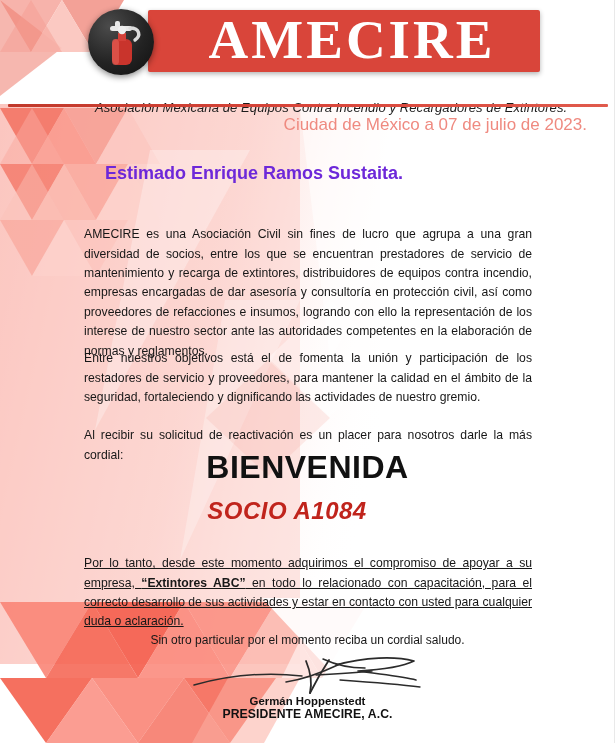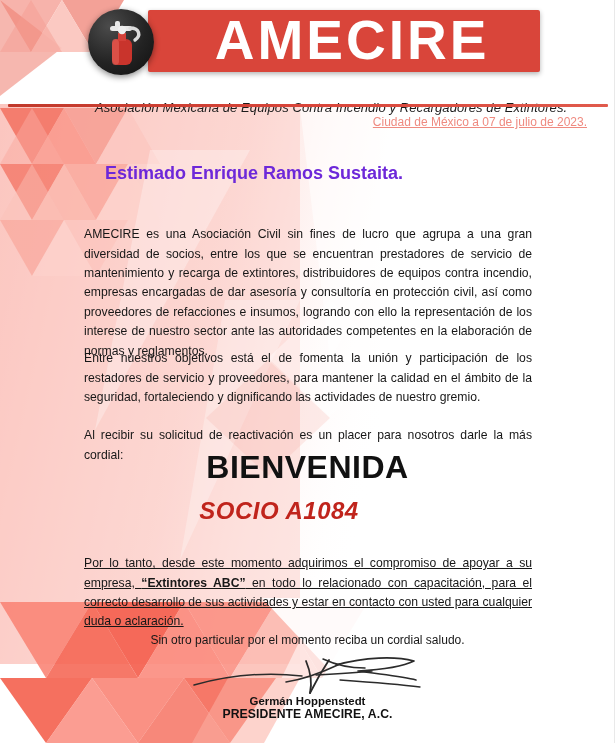--- a/index.html
+++ b/index.html
@@ -47,21 +47,21 @@
     border-radius: 2px;
     box-shadow: 0 2px 5px rgba(0,0,0,0.30);
   }
   .brand-word {
     position: absolute;
     left: 148px;
     top: 9px;
     width: 392px;
     height: 62px;
     color: #ffffff;
-    font-family: Liberation Sans, sans-serif;
+    font-family: Liberation Serif, serif;
     font-weight: bold;
     font-size: 55px;
     line-height: 62px;
     letter-spacing: 3px;
     text-align: center;
     text-indent: 16px;
     white-space: nowrap;
   }
   .logo-circle {
     position: absolute;
@@ -97,24 +97,23 @@
     border-radius: 1px;
   }
 
   
   .content { position: absolute; inset: 0; z-index: 4; }
 
   .date-line {
     position: absolute;
     right: 28px;
     top: 115px;
-    font-size: 12px;
+    font-size: 17px;
     color: #ef8a80;
     white-space: nowrap;
-    text-decoration: underline;
   }
   .greeting {
     position: absolute;
     left: 84px;
     top: 163px;
     font-size: 18px;
     font-weight: bold;
     color: #6d28d9;
     white-space: nowrap;
     margin-left: 21px;
@@ -141,21 +140,21 @@
     top: 449px;
     width: 615px;
     text-align: center;
     font-size: 32px;
     font-weight: bold;
     color: #111111;
     letter-spacing: 0.5px;
   }
   .socio {
     position: absolute;
-    left: 0;
+    left: 8px;
     top: 497px;
     width: 558px;
     text-align: center;
     font-size: 24px;
     font-weight: bold;
     font-style: italic;
     color: #c0241c;
     letter-spacing: 0.5px;
   }
 

